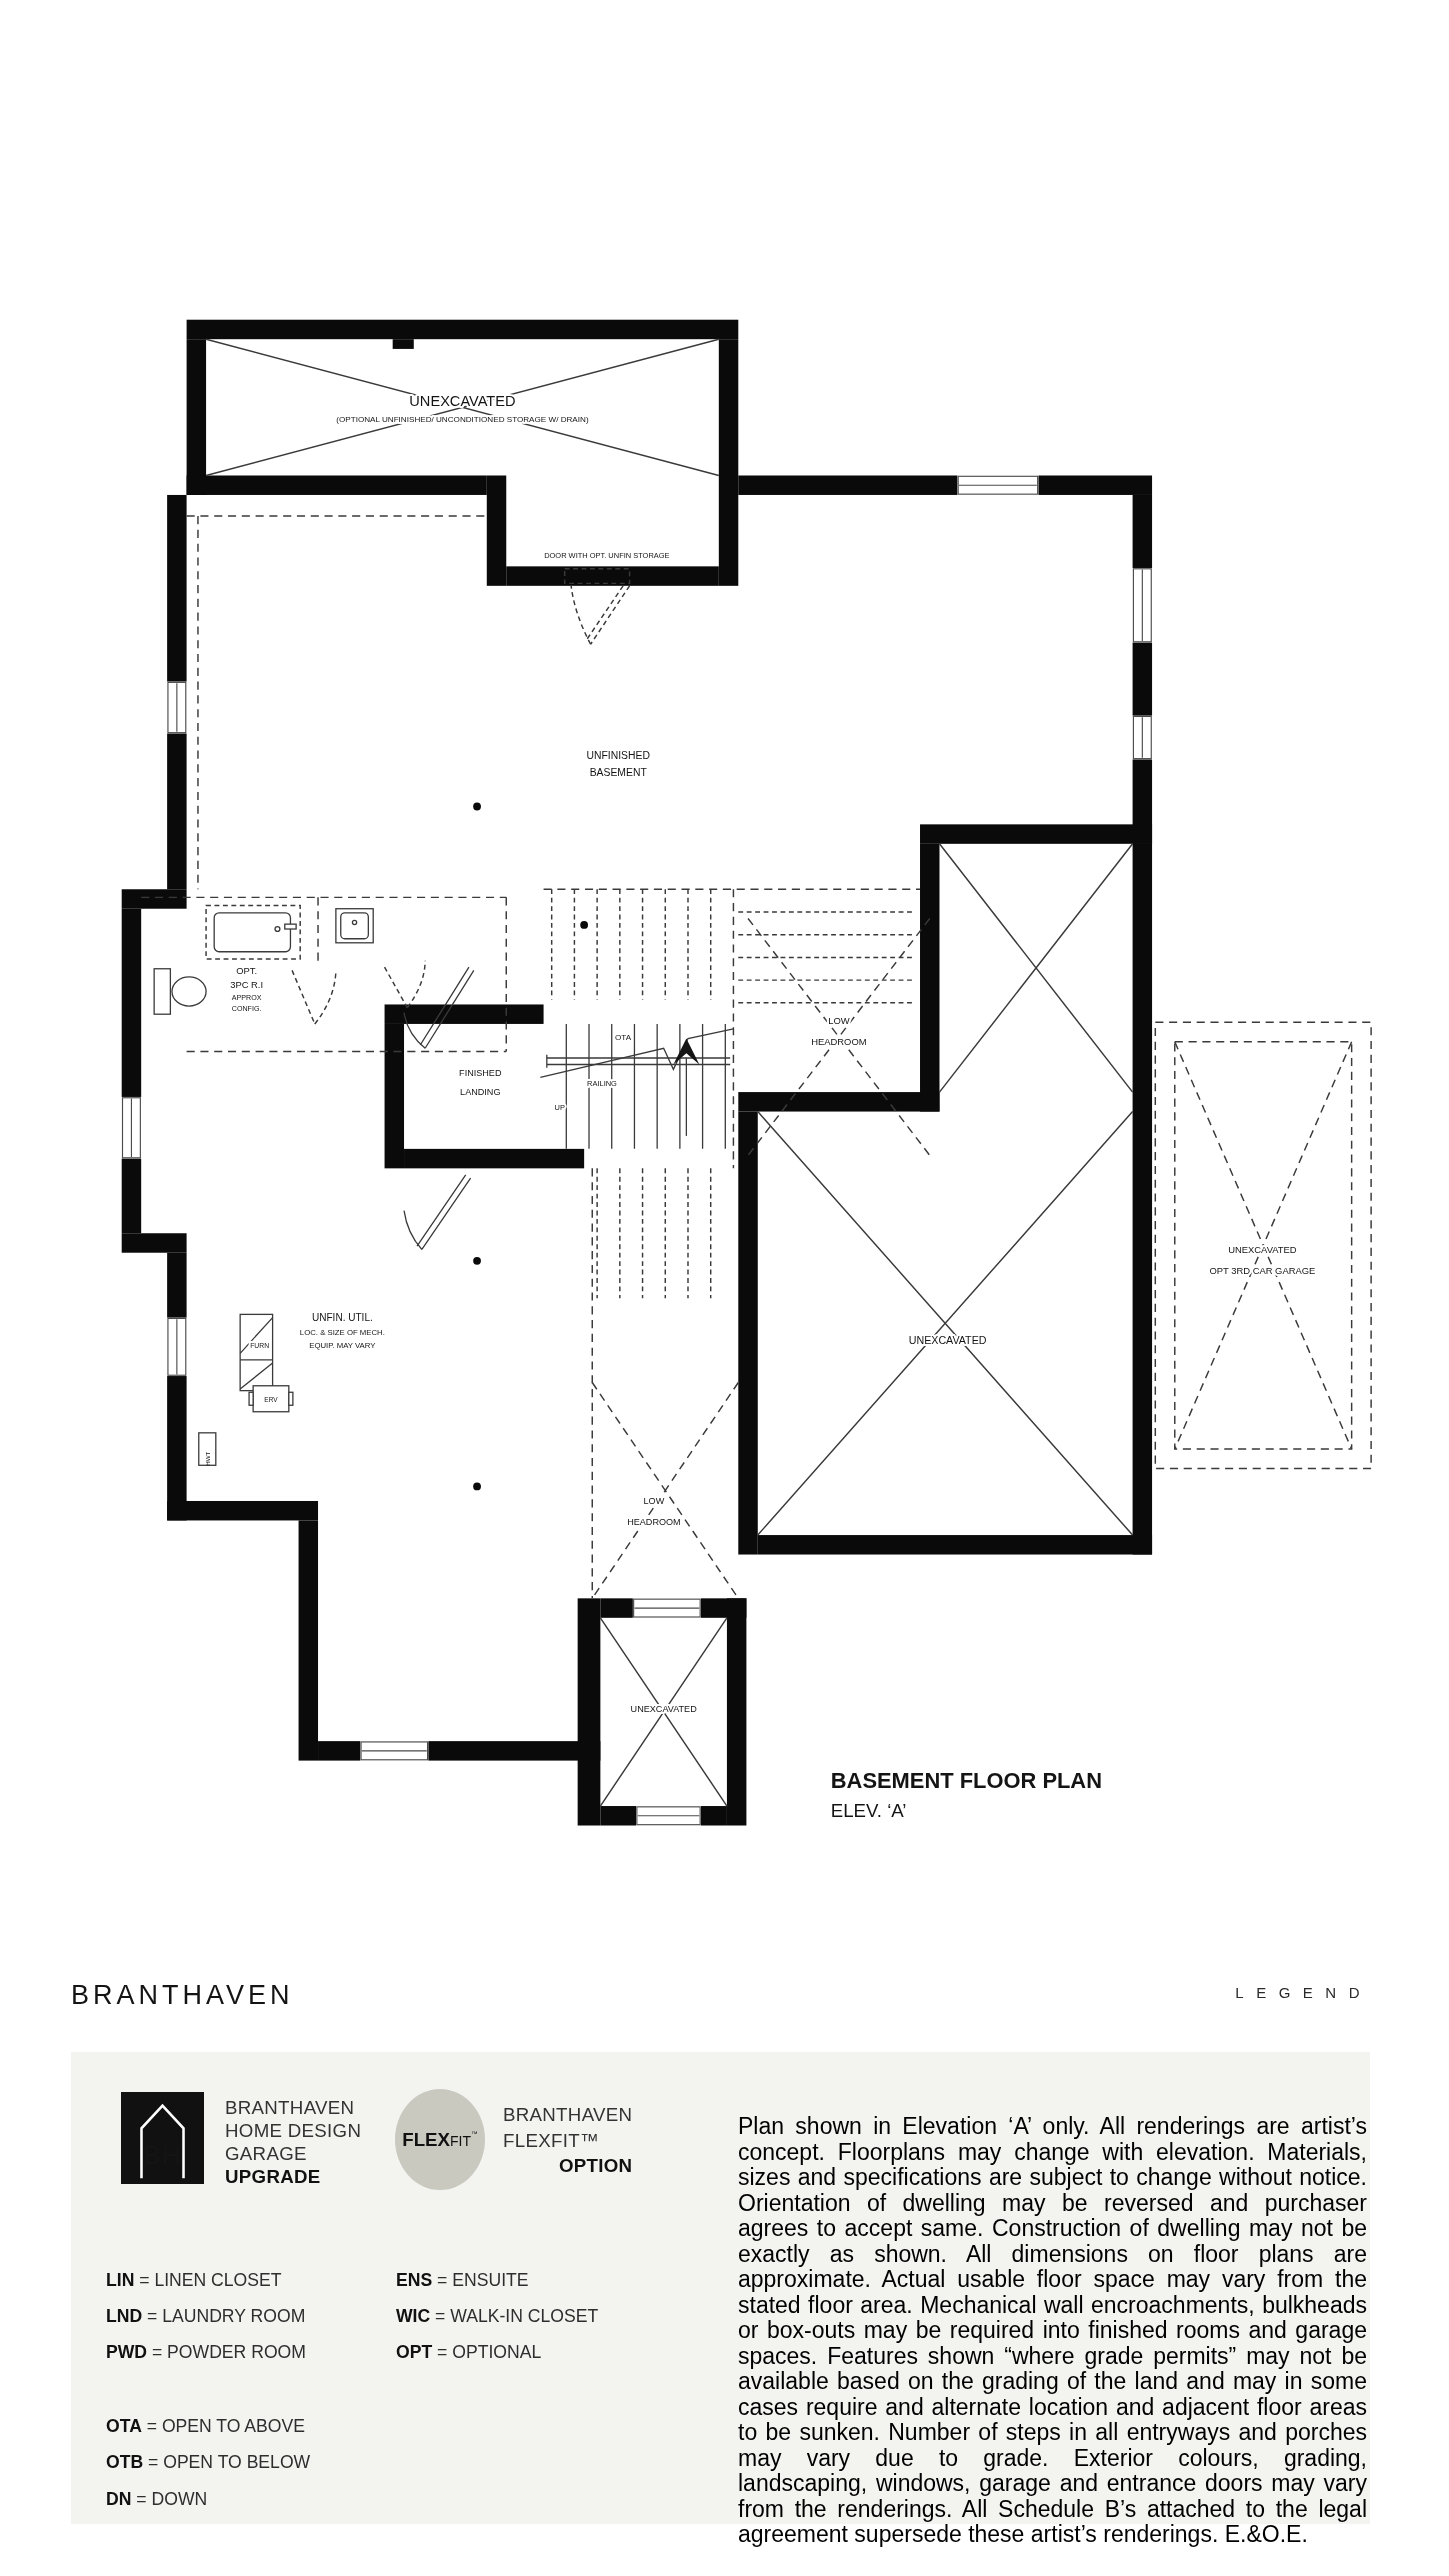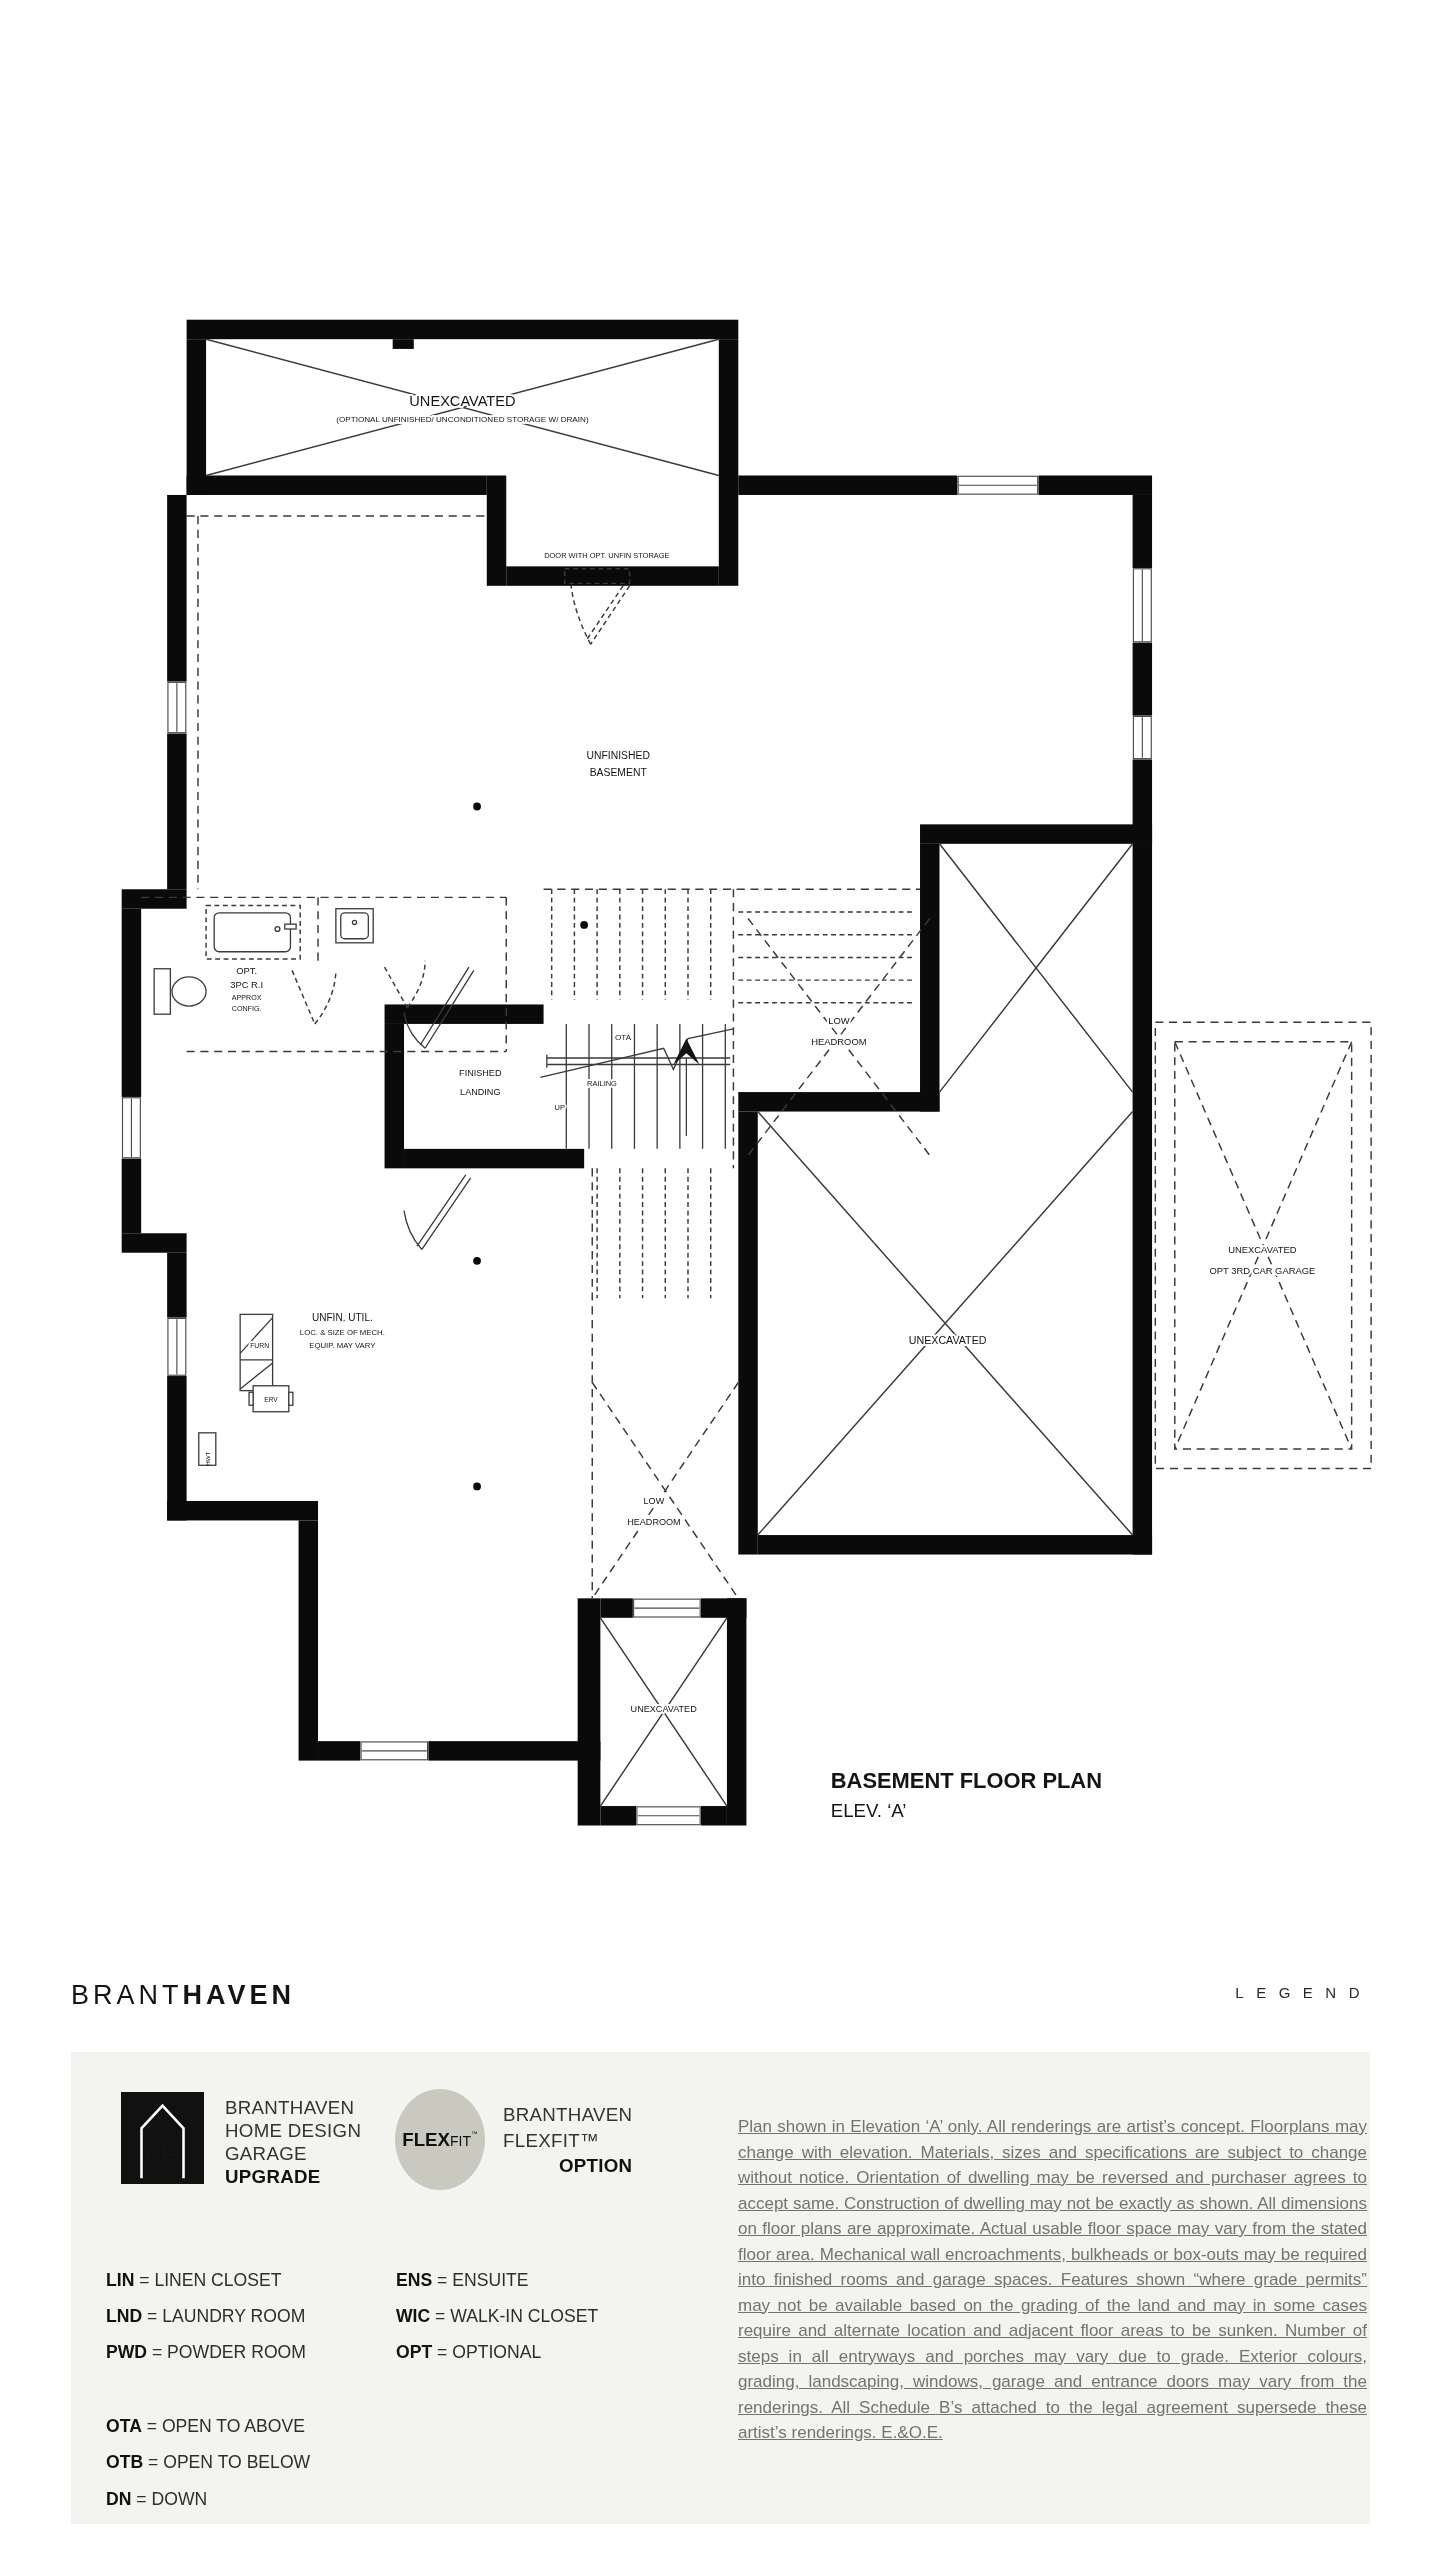--- a/index.html
+++ b/index.html
@@ -13,36 +13,36 @@
   .dash{stroke:#3a3a3a;stroke-width:0.9;fill:none;stroke-dasharray:5 3.5;}
   .dashs{stroke:#3a3a3a;stroke-width:0.9;fill:none;stroke-dasharray:3 2.2;}
   .winr{fill:#ffffff;stroke:#4a4a4a;stroke-width:0.7;}
   .winl{stroke:#4a4a4a;stroke-width:0.7;}
   .fix{stroke:#3a3a3a;stroke-width:0.8;fill:#ffffff;}
   .dot{fill:#0a0a0a;}
 
   
   .brand{position:absolute;left:71px;top:1980px;font-size:27px;letter-spacing:4px;color:#141414;}
   .brand .lt{font-weight:300;}
-  .brand .bd{font-weight:700;margin-top:26px;}
+  .brand .bd{font-weight:400;margin-top:26px;}
   .legend-title{position:absolute;right:77px;top:1984px;font-size:15px;font-weight:300;letter-spacing:12.5px;color:#2a2a2a;}
   .legend-box{position:absolute;left:71px;top:2052px;width:1299px;height:472px;background:#f3f3f0;}
   .bh-logo{position:absolute;left:50px;top:40px;width:83px;height:92px;background:#111111;}
   .upgrade-text{position:absolute;left:154px;top:44px;font-size:18.7px;line-height:23px;font-weight:400;color:#333333;letter-spacing:0.3px;}
   .upgrade-text .b{font-weight:700;color:#111111;}
   .flexfit-badge{position:absolute;left:324px;top:37px;width:90px;height:101px;border-radius:50%;background:#c9c9c0;display:flex;align-items:center;justify-content:center;}
   .flexfit-badge .fb{font-weight:800;font-size:18.7px;color:#111;}
   .flexfit-badge .fl{font-weight:300;font-size:14px;color:#111;}
   .flexfit-badge .tm{font-size:6.8px;vertical-align:10.2px;color:#111;}
   .flexfit-text{position:absolute;left:432px;top:50px;font-size:18.7px;line-height:25.5px;font-weight:400;color:#333333;letter-spacing:0.3px;}
   .flexfit-text .b{font-weight:700;color:#111111;text-align:right;}
   .abbr{position:absolute;font-size:17.6px;color:#222222;white-space:nowrap;}
   .abbr .a{font-weight:700;color:#111111;}
   .abbr .m{font-weight:400;color:#2e2e2e;}
-  .disclaimer{position:absolute;left:667px;top:62px;width:629px;font-size:17px;line-height:25.5px;color:#737373;text-align:justify;font-weight:400;text-decoration:underline;}
+  .disclaimer{position:absolute;left:667px;top:62px;width:629px;font-size:23px;line-height:25.5px;color:#000000;text-align:justify;font-weight:400;}
 </style>
 </head>
 <body>
 
 <svg id="plan-svg" width="1449" height="1871" viewBox="0 0 893 1153">
 
   <g>
 
     <rect class="wall" x="115" y="197" width="340" height="12"></rect>
     <rect class="wall" x="115" y="209" width="12" height="96"></rect>

